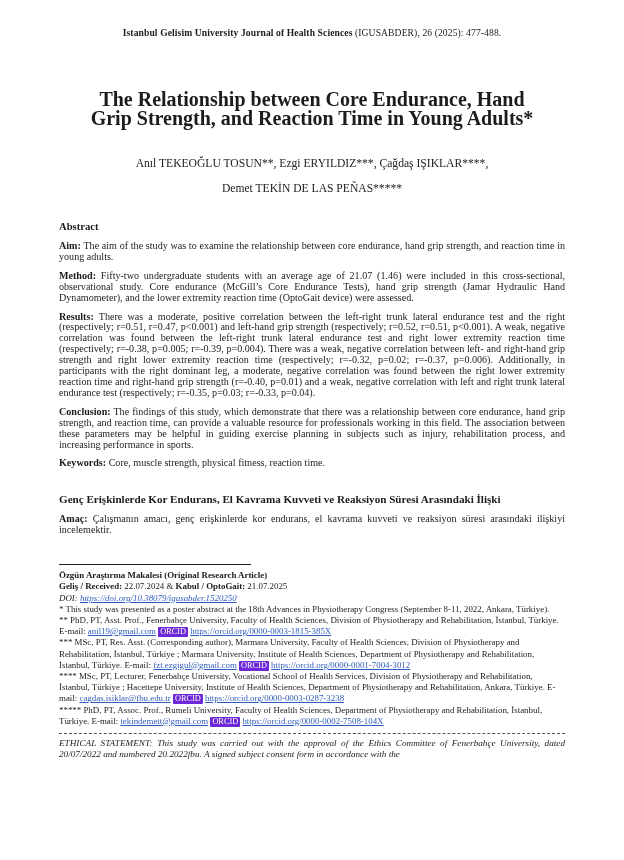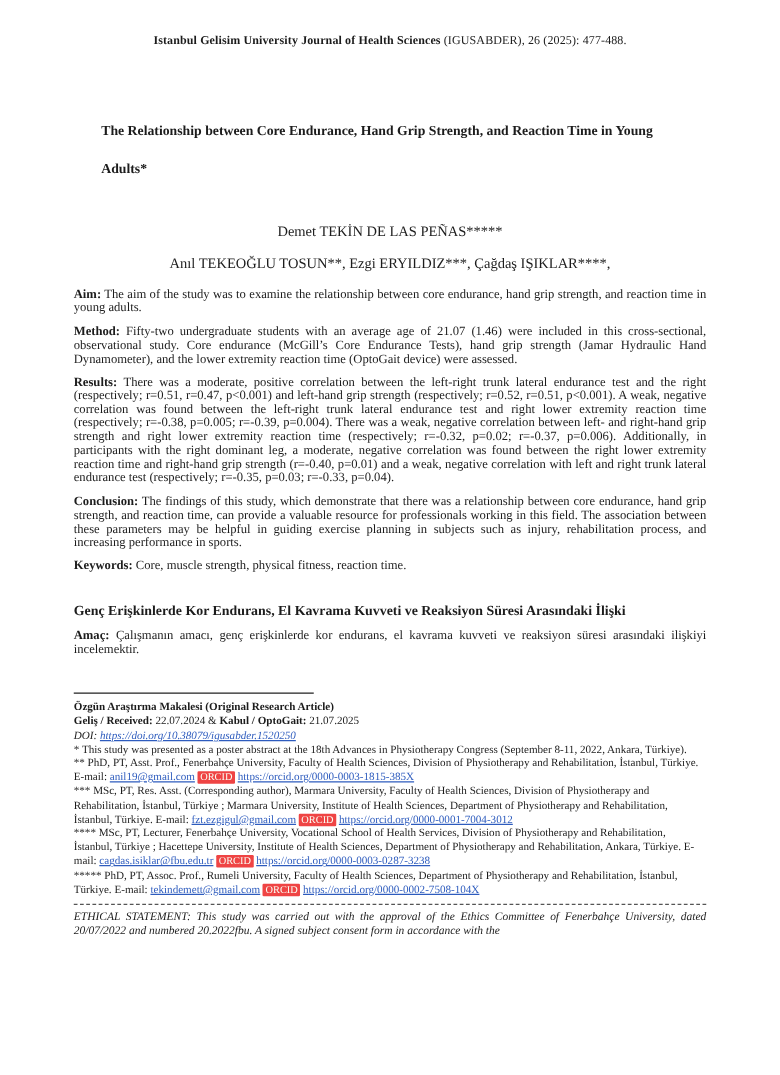--- a/index.html
+++ b/index.html
@@ -13,21 +13,21 @@
   .content { width:506px; margin:0 auto; }
 
   .journal-header {
     padding-top:27px; text-align:center;
     font-size:9.6px; line-height:12px; letter-spacing:.1px;
   }
   .journal-header .jb { font-weight:700; }
 
   .article-title {
     margin:51px auto 0; max-width:462px;
-    font-size:11px; line-height:30px; font-weight:700; text-align:left;
+    font-size:20px; line-height:19px; font-weight:700; text-align:center;
   }
   .authors {
     margin-top:23px; text-align:center;
     font-size:11.6px; line-height:25px; font-weight:400;
   }
 
   .section-heading { margin-top:20px; font-size:10.6px; line-height:12px; font-weight:700; }
   .body-p {
     margin-top:8px; font-size:10.1px; line-height:10.9px;
     text-align:justify; font-weight:400;
@@ -36,44 +36,45 @@
   .tr-title { margin-top:24px; font-size:11.1px; line-height:13px; font-weight:700; }
   .oz-heading { margin-top:9px; font-size:10.8px; line-height:12px; font-weight:700; }
 
   .fn-divider { margin-top:28px; width:192px; border-top:1.4px solid #222; }
   .footnotes { margin-top:5px; font-size:8.9px; line-height:11.2px; text-align:left; }
   .fn-line.bold, .footnotes b { font-weight:700; }
   .fn-item { font-weight:400; }
   a.link { color:#2e5cbe; text-decoration:underline; }
   .italic { font-style:italic;text-align:center; }
   .orcid-badge {
-    display:inline-block; background:#ef4444; color:#fbfdf3;
+    display:inline-block; background:#6d28d9; color:#fbfdf3;
     font-size:8.3px; line-height:10px; padding:0 2px; border-radius:1px;
   }
   .dashed-divider { margin-top:6px; border-top:1px dashed #555; height:0; }
   .ethical {
     margin-top:4px; font-size:9.2px; line-height:10.6px;
     font-style:italic; text-align:justify;
   }
 </style>
 </head>
 <body>
 
 <div class="page">
   <div class="content">
 
     <div class="journal-header"><span class="jb">Istanbul Gelisim University Journal of Health Sciences</span><span> (IGUSABDER), 26 (2025): 477-488.</span></div>
 
     <h1 class="article-title"><span>The Relationship between Core Endurance, Hand Grip Strength, and Reaction Time in Young Adults</span><span>*</span></h1>
 
     <div class="authors">
+      <div>Anıl TEKEOĞLU TOSUN**, Ezgi ERYILDIZ***, Çağdaş IŞIKLAR****,</div>
       <div>Demet TEKİN DE LAS PEÑAS*****</div>
-      <div>Anıl TEKEOĞLU TOSUN**, Ezgi ERYILDIZ***, Çağdaş IŞIKLAR****,</div>
     </div>
 
+    <h2 class="section-heading">Abstract</h2>
 
     <p class="body-p"><b>Aim:</b> <span>The aim of the study was to examine the relationship between core endurance, hand grip strength, and reaction time in young adults.</span></p>
 
     <p class="body-p"><b>Method:</b> <span>Fifty-two undergraduate students with an average age of 21.07 (1.46) were included in this cross-sectional, observational study. Core endurance (McGill’s Core Endurance Tests), hand grip strength (Jamar Hydraulic Hand Dynamometer), and the lower extremity reaction time (OptoGait device) were assessed.</span></p>
 
     <p class="body-p"><b>Results:</b> <span>There was a moderate, positive correlation between the left-right trunk lateral endurance test and the right (respectively; r=0.51, r=0.47, p&lt;0.001) and left-hand grip strength (respectively; r=0.52, r=0.51, p&lt;0.001). A weak, negative correlation was found between the left-right trunk lateral endurance test and right lower extremity reaction time (respectively; r=-0.38, p=0.005; r=-0.39, p=0.004). There was a weak, negative correlation between left- and right-hand grip strength and right lower extremity reaction time (respectively; r=-0.32, p=0.02; r=-0.37, p=0.006). Additionally, in participants with the right dominant leg, a moderate, negative correlation was found between the right lower extremity reaction time and right-hand grip strength (r=-0.40, p=0.01) and a weak, negative correlation with left and right trunk lateral endurance test (respectively; r=-0.35, p=0.03; r=-0.33, p=0.04).</span></p>
 
     <p class="body-p"><b>Conclusion:</b> <span>The findings of this study, which demonstrate that there was a relationship between core endurance, hand grip strength, and reaction time, can provide a valuable resource for professionals working in this field. The association between these parameters may be helpful in guiding exercise planning in subjects such as injury, rehabilitation process, and increasing performance in sports.</span></p>
 
     <p class="body-p"><b>Keywords:</b> <span>Core, muscle strength, physical fitness, reaction time.</span></p>

